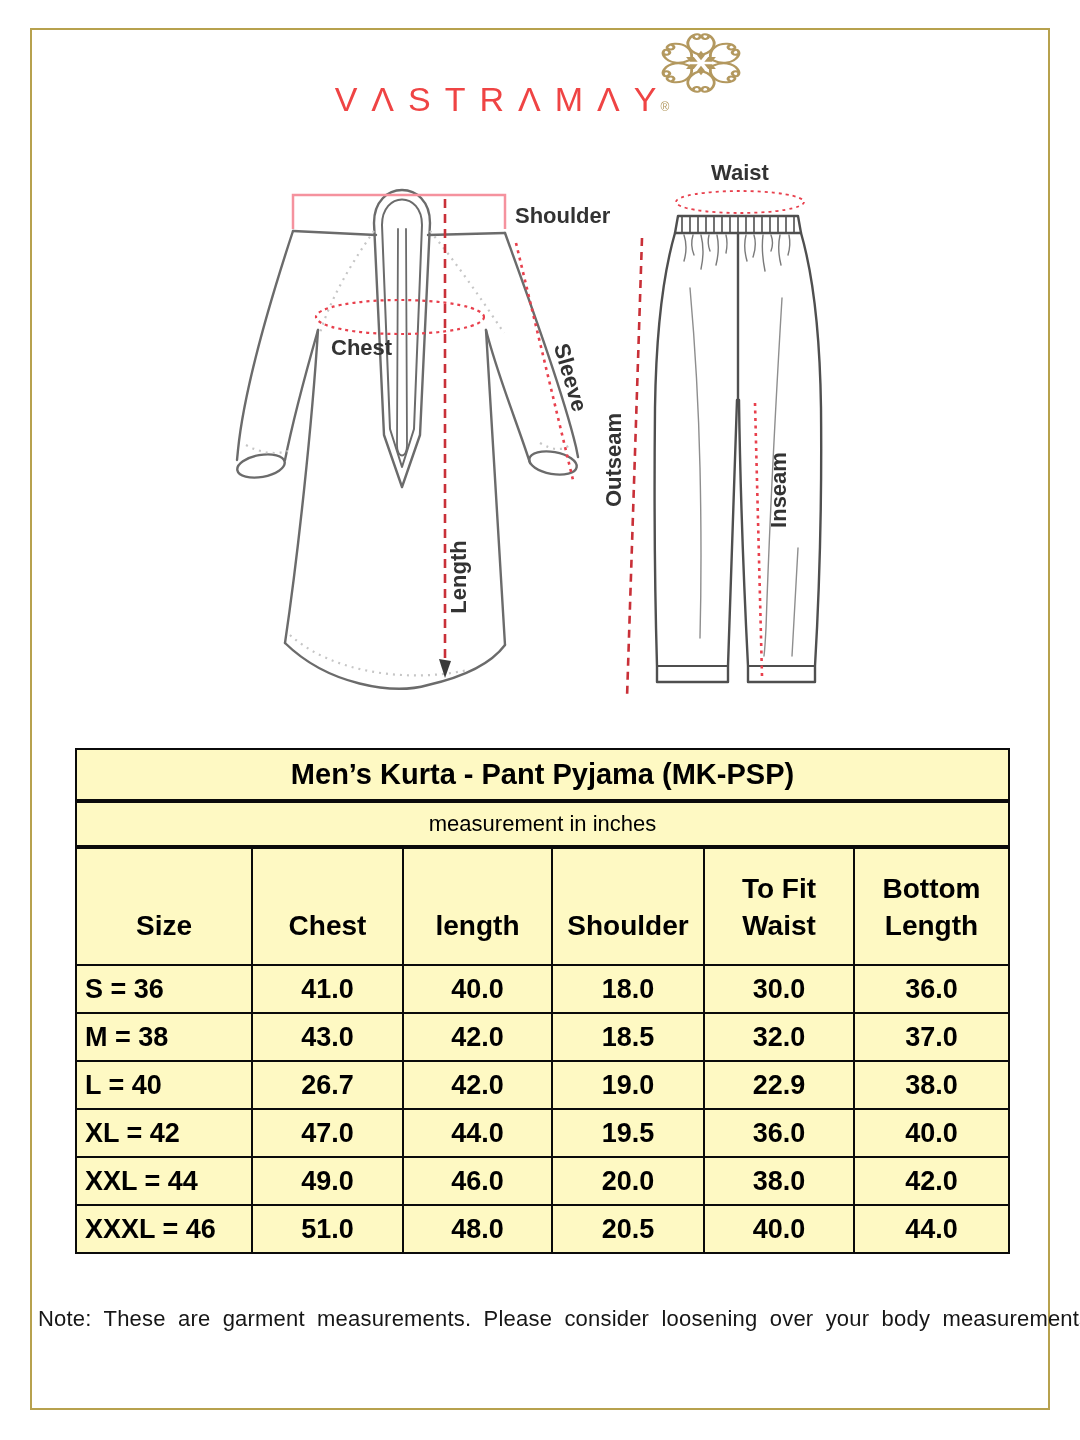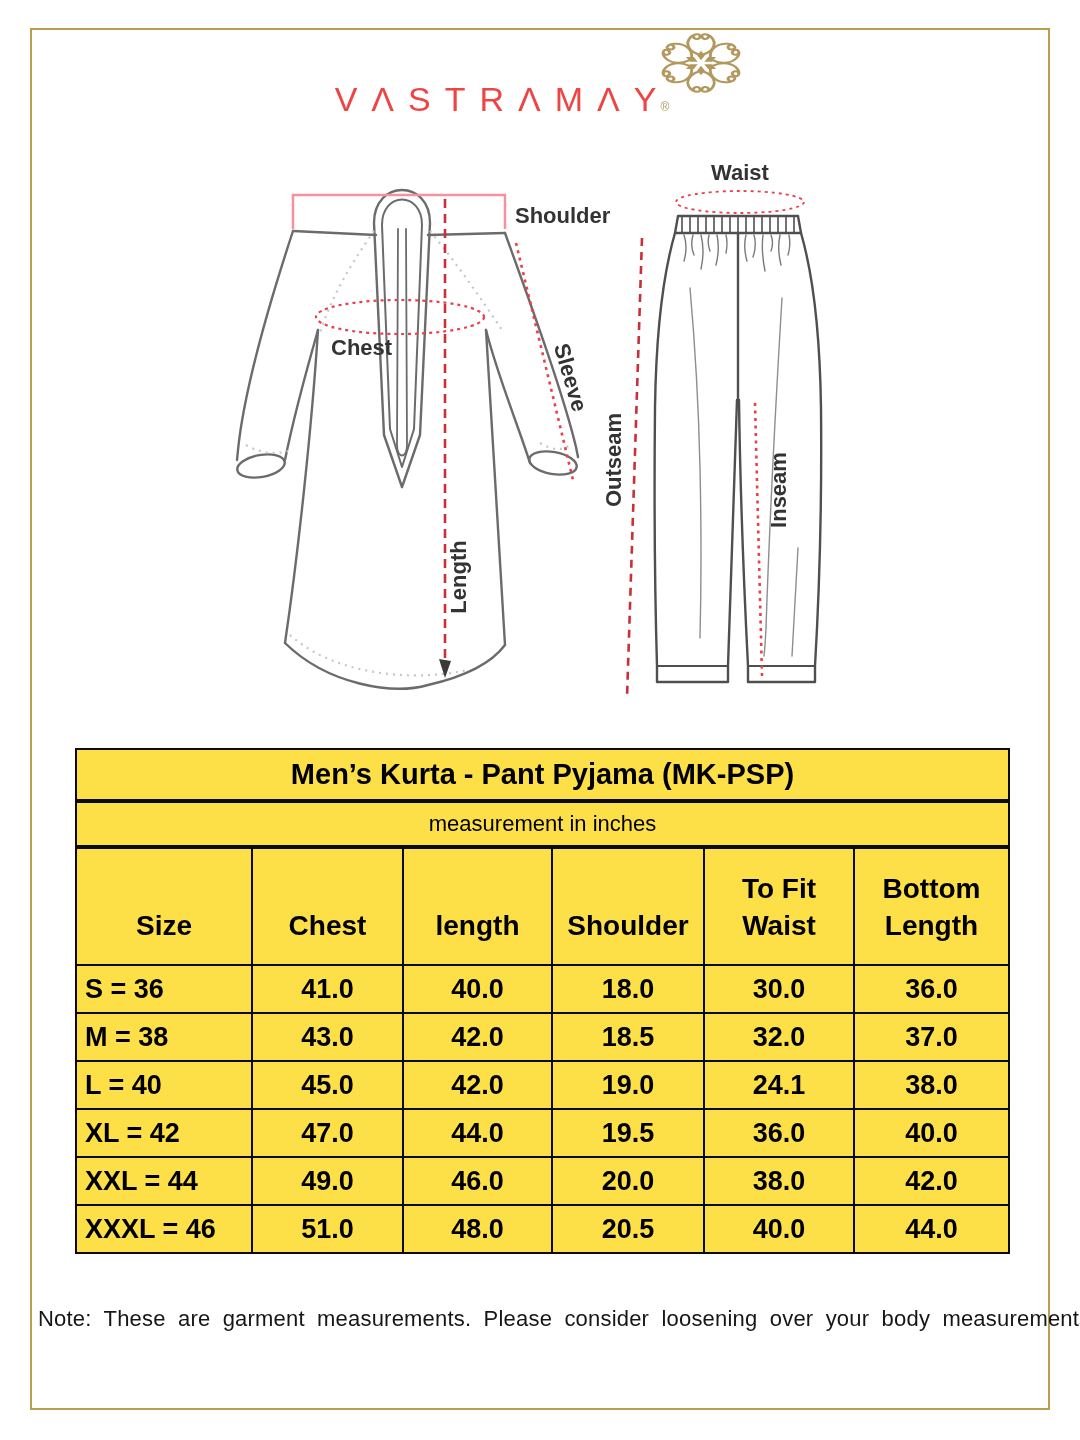--- a/index.html
+++ b/index.html
@@ -27,21 +27,21 @@
   
   .diagram{position:absolute;left:0;top:158px;width:1080px;height:575px;}
   .kurta-svg{position:absolute;left:228px;top:7px;overflow:visible;}
   .pant-svg{position:absolute;left:600px;top:0;overflow:visible;}
   .diag-label{
     font-family:"Liberation Sans", sans-serif;font-size:22px;font-weight:bold;fill:#333;
   }
   
   .chart{
     position:absolute;left:75px;top:748px;width:933px;
-    border-collapse:collapse;table-layout:fixed;background:#fde047;
+    border-collapse:collapse;table-layout:fixed;background:#fef9c3;
   }
   .chart th,.chart td{border:2.5px solid #0b0b0b;overflow:hidden;}
   .chart .title-cell{height:47px;font-size:29px;font-weight:bold;text-align:center;border-bottom-width:4px;}
   .chart .unit-cell{height:40px;font-size:22px;font-weight:normal;text-align:center;border-bottom-width:4px;}
   .chart th.col{
     height:94px;vertical-align:bottom;padding-bottom:20px;
     font-size:28px;font-weight:bold;line-height:1.3;text-align:center;
   }
   .chart td{height:44px;font-size:27px;font-weight:bold;text-align:center;margin-top:13px;}
   .chart td.size-cell{text-align:left;padding-left:8px;}
@@ -206,24 +206,24 @@
     <tr>
       <td class="size-cell">M = 38</td>
       <td>43.0</td>
       <td>42.0</td>
       <td>18.5</td>
       <td>32.0</td>
       <td>37.0</td>
     </tr>
     <tr>
       <td class="size-cell">L = 40</td>
-      <td>45.0</td>
+      <td>26.7</td>
       <td>42.0</td>
       <td>19.0</td>
-      <td>24.1</td>
+      <td>22.9</td>
       <td>38.0</td>
     </tr>
     <tr>
       <td class="size-cell">XL = 42</td>
       <td>47.0</td>
       <td>44.0</td>
       <td>19.5</td>
       <td>36.0</td>
       <td>40.0</td>
     </tr>

